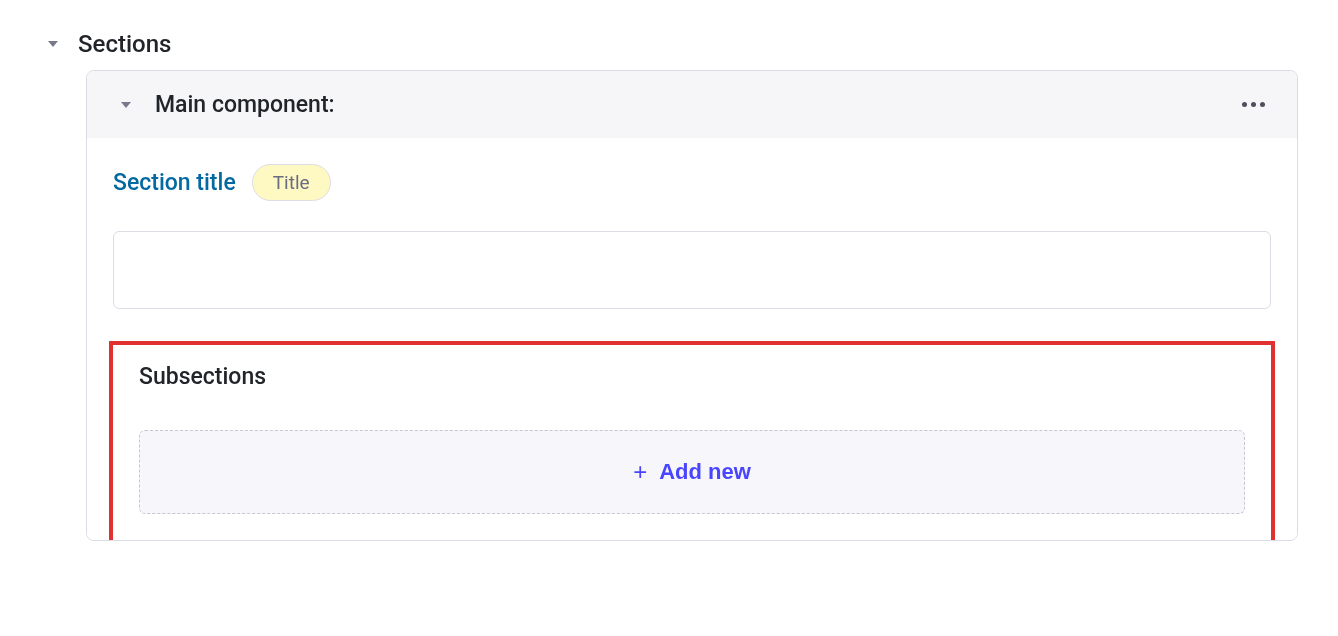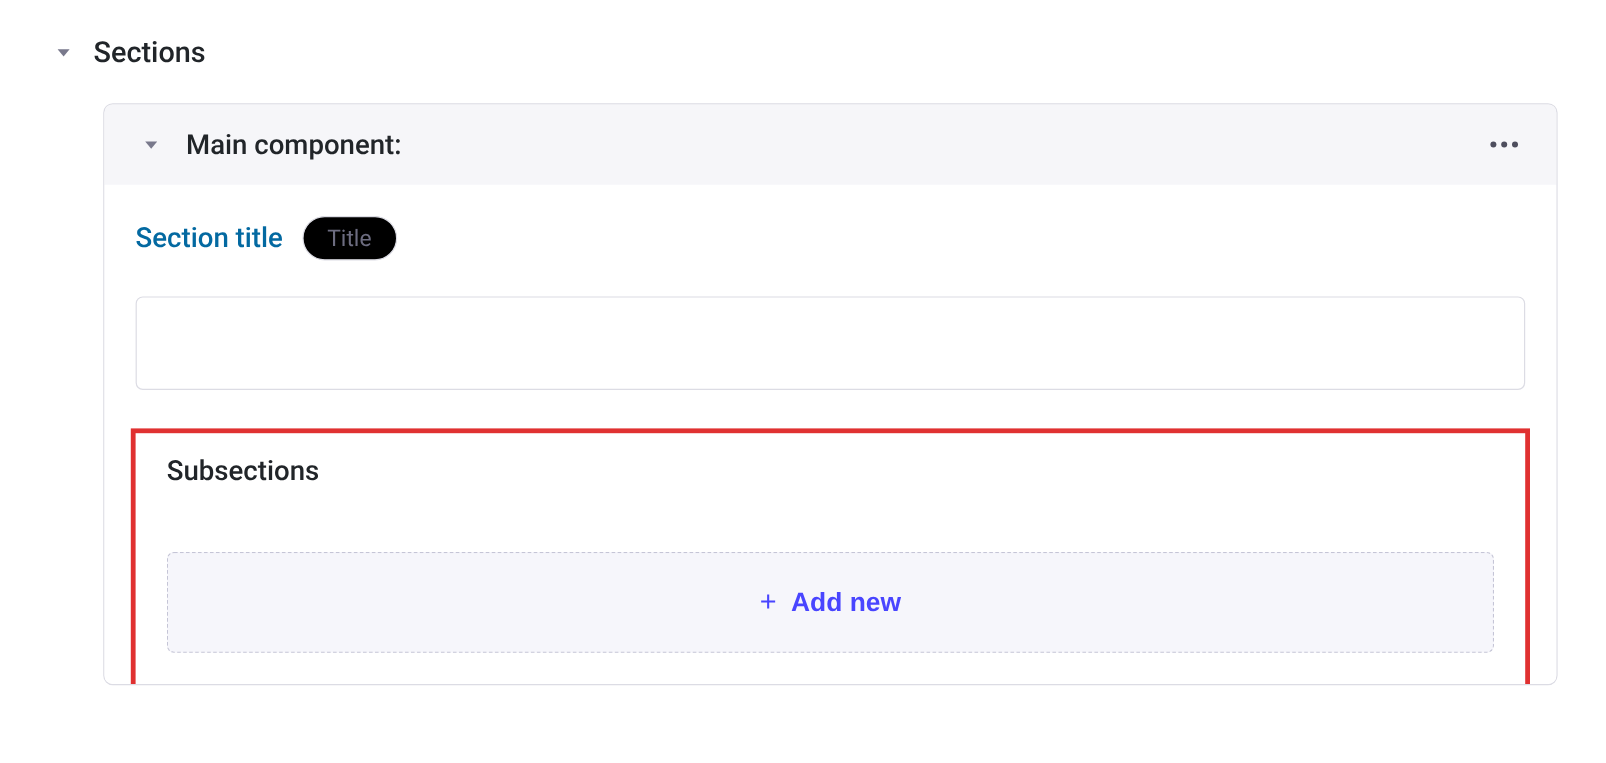--- a/index.html
+++ b/index.html
@@ -10,21 +10,21 @@
     body {
       font-family: -apple-system, BlinkMacSystemFont, "Segoe UI", Roboto, Helvetica, Arial, sans-serif;
       background: #ffffff;
       padding: 30px 40px;
       width: 1338px;
     }
     .sections-row {
       display: flex;
       align-items: center;
       gap: 20px;
-      margin-bottom: 28px;
+      margin-bottom: 12px;
     }
     .caret-icon {
       width: 0;
       height: 0;
       border-left: 5px solid transparent;
       border-right: 5px solid transparent;
       border-top: 6px solid #79798c;
       margin-left: 8px;
     }
     .sections-label {
@@ -81,21 +81,21 @@
       font-size: 23px;
       font-weight: 500;
       color: #0369a1;
     }
     .title-pill {
       border: 1px solid #dcdce4;
       border-radius: 999px;
       padding: 6px 20px;
       font-size: 19px;
       color: #6c6c80;
-      background: #000000;
+      background: #fef9c3;
     }
     .text-input {
       width: 100%;
       height: 78px;
       border: 1px solid #dcdce4;
       border-radius: 6px;
       padding: 12px 16px;
       font-size: 18px;
       font-family: inherit;
       resize: none;
@@ -104,21 +104,21 @@
     }
     .highlight-box {
       border: 4px solid #e03131;
       margin: 28px -4px -4px -4px;
       padding: 18px 26px 26px 26px;
     }
     .subsections-label {
       font-size: 23px;
       font-weight: 500;
       color: #212529;
-      margin-bottom: 54px;
+      margin-bottom: 40px;
     }
     .add-new-button {
       width: 100%;
       border: 1.5px dashed #c5c5d6;
       border-radius: 6px;
       background: #f6f6fb;
       padding: 28px;
       display: flex;
       align-items: center;
       justify-content: center;

